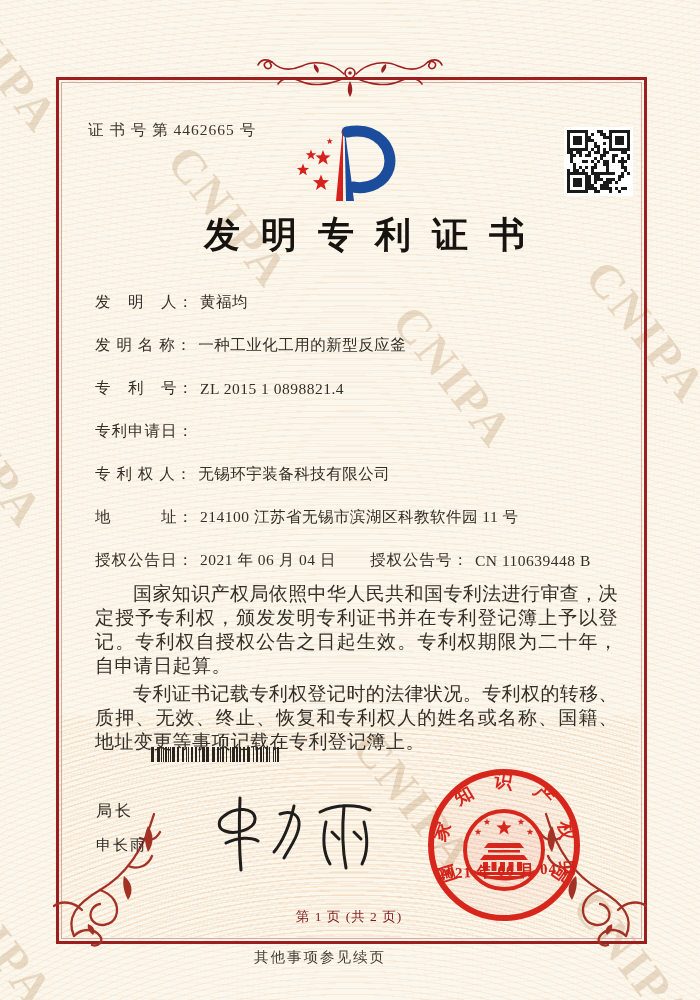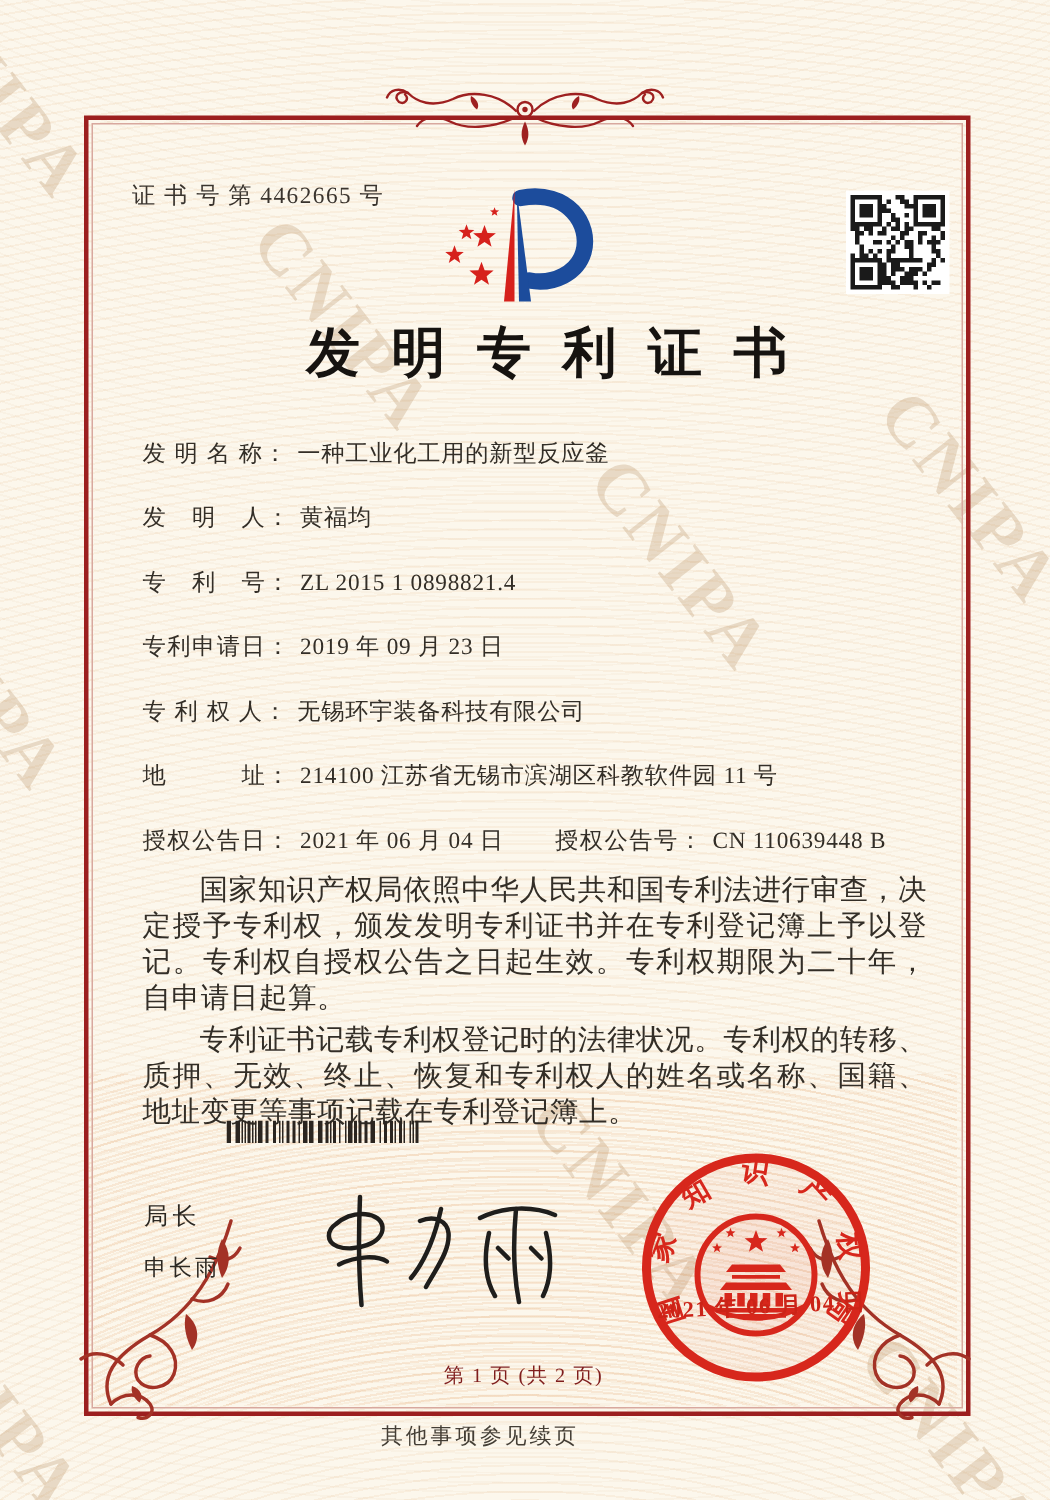--- a/index.html
+++ b/index.html
@@ -143,34 +143,33 @@
     <rect width="67" height="67" fill="#ffffff"></rect>
     <g id="qr-cells">
         <path d="M2,2h3v3h-3zM5,2h3v3h-3zM8,2h3v3h-3zM11,2h3v3h-3zM14,2h3v3h-3zM17,2h3v3h-3zM20,2h3v3h-3zM32,2h3v3h-3zM35,2h3v3h-3zM44,2h3v3h-3zM47,2h3v3h-3zM50,2h3v3h-3zM53,2h3v3h-3zM56,2h3v3h-3zM59,2h3v3h-3zM62,2h3v3h-3zM2,5h3v3h-3zM20,5h3v3h-3zM26,5h3v3h-3zM35,5h3v3h-3zM38,5h3v3h-3zM44,5h3v3h-3zM62,5h3v3h-3zM2,8h3v3h-3zM8,8h3v3h-3zM11,8h3v3h-3zM14,8h3v3h-3zM20,8h3v3h-3zM23,8h3v3h-3zM38,8h3v3h-3zM41,8h3v3h-3zM44,8h3v3h-3zM50,8h3v3h-3zM53,8h3v3h-3zM56,8h3v3h-3zM62,8h3v3h-3zM2,11h3v3h-3zM8,11h3v3h-3zM11,11h3v3h-3zM14,11h3v3h-3zM20,11h3v3h-3zM23,11h3v3h-3zM26,11h3v3h-3zM44,11h3v3h-3zM50,11h3v3h-3zM53,11h3v3h-3zM56,11h3v3h-3zM62,11h3v3h-3zM2,14h3v3h-3zM8,14h3v3h-3zM11,14h3v3h-3zM14,14h3v3h-3zM20,14h3v3h-3zM29,14h3v3h-3zM38,14h3v3h-3zM44,14h3v3h-3zM50,14h3v3h-3zM53,14h3v3h-3zM56,14h3v3h-3zM62,14h3v3h-3zM2,17h3v3h-3zM20,17h3v3h-3zM29,17h3v3h-3zM32,17h3v3h-3zM44,17h3v3h-3zM62,17h3v3h-3zM2,20h3v3h-3zM5,20h3v3h-3zM8,20h3v3h-3zM11,20h3v3h-3zM14,20h3v3h-3zM17,20h3v3h-3zM20,20h3v3h-3zM26,20h3v3h-3zM32,20h3v3h-3zM38,20h3v3h-3zM44,20h3v3h-3zM47,20h3v3h-3zM50,20h3v3h-3zM53,20h3v3h-3zM56,20h3v3h-3zM59,20h3v3h-3zM62,20h3v3h-3zM2,23h3v3h-3zM5,23h3v3h-3zM11,23h3v3h-3zM14,23h3v3h-3zM23,23h3v3h-3zM29,23h3v3h-3zM32,23h3v3h-3zM38,23h3v3h-3zM41,23h3v3h-3zM56,23h3v3h-3zM59,23h3v3h-3zM5,26h3v3h-3zM8,26h3v3h-3zM14,26h3v3h-3zM20,26h3v3h-3zM23,26h3v3h-3zM35,26h3v3h-3zM38,26h3v3h-3zM47,26h3v3h-3zM50,26h3v3h-3zM62,26h3v3h-3zM5,29h3v3h-3zM29,29h3v3h-3zM35,29h3v3h-3zM47,29h3v3h-3zM56,29h3v3h-3zM62,29h3v3h-3zM5,32h3v3h-3zM17,32h3v3h-3zM20,32h3v3h-3zM26,32h3v3h-3zM32,32h3v3h-3zM38,32h3v3h-3zM41,32h3v3h-3zM47,32h3v3h-3zM53,32h3v3h-3zM56,32h3v3h-3zM59,32h3v3h-3zM8,35h3v3h-3zM29,35h3v3h-3zM38,35h3v3h-3zM41,35h3v3h-3zM56,35h3v3h-3zM8,38h3v3h-3zM14,38h3v3h-3zM20,38h3v3h-3zM26,38h3v3h-3zM29,38h3v3h-3zM41,38h3v3h-3zM56,38h3v3h-3zM59,38h3v3h-3zM2,41h3v3h-3zM8,41h3v3h-3zM11,41h3v3h-3zM17,41h3v3h-3zM26,41h3v3h-3zM41,41h3v3h-3zM59,41h3v3h-3zM2,44h3v3h-3zM5,44h3v3h-3zM8,44h3v3h-3zM11,44h3v3h-3zM14,44h3v3h-3zM17,44h3v3h-3zM20,44h3v3h-3zM26,44h3v3h-3zM29,44h3v3h-3zM32,44h3v3h-3zM35,44h3v3h-3zM38,44h3v3h-3zM41,44h3v3h-3zM44,44h3v3h-3zM47,44h3v3h-3zM56,44h3v3h-3zM62,44h3v3h-3zM2,47h3v3h-3zM20,47h3v3h-3zM23,47h3v3h-3zM29,47h3v3h-3zM32,47h3v3h-3zM53,47h3v3h-3zM56,47h3v3h-3zM2,50h3v3h-3zM8,50h3v3h-3zM11,50h3v3h-3zM14,50h3v3h-3zM20,50h3v3h-3zM23,50h3v3h-3zM29,50h3v3h-3zM32,50h3v3h-3zM35,50h3v3h-3zM41,50h3v3h-3zM44,50h3v3h-3zM47,50h3v3h-3zM53,50h3v3h-3zM2,53h3v3h-3zM8,53h3v3h-3zM11,53h3v3h-3zM14,53h3v3h-3zM20,53h3v3h-3zM23,53h3v3h-3zM29,53h3v3h-3zM38,53h3v3h-3zM41,53h3v3h-3zM44,53h3v3h-3zM50,53h3v3h-3zM2,56h3v3h-3zM8,56h3v3h-3zM11,56h3v3h-3zM14,56h3v3h-3zM20,56h3v3h-3zM23,56h3v3h-3zM26,56h3v3h-3zM35,56h3v3h-3zM38,56h3v3h-3zM41,56h3v3h-3zM2,59h3v3h-3zM20,59h3v3h-3zM23,59h3v3h-3zM26,59h3v3h-3zM29,59h3v3h-3zM35,59h3v3h-3zM38,59h3v3h-3zM41,59h3v3h-3zM44,59h3v3h-3zM50,59h3v3h-3zM56,59h3v3h-3zM59,59h3v3h-3zM2,62h3v3h-3zM5,62h3v3h-3zM8,62h3v3h-3zM11,62h3v3h-3zM14,62h3v3h-3zM17,62h3v3h-3zM20,62h3v3h-3zM29,62h3v3h-3zM32,62h3v3h-3zM44,62h3v3h-3zM53,62h3v3h-3z" fill="#1a1a1a"></path>
       </g>
   </svg>
 
   <div class="title">发明专利证书</div>
 
   <div class="fields">
     <div class="field-row">
+      <span class="f-label">发　明　人：</span>
+      <span class="f-value">黄福均</span>
+    </div>
+    <div class="field-row">
       <span class="f-label">发 明 名 称：</span>
       <span class="f-value">一种工业化工用的新型反应釜</span>
     </div>
     <div class="field-row">
-      <span class="f-label">发　明　人：</span>
-      <span class="f-value">黄福均</span>
-    </div>
-    <div class="field-row">
       <span class="f-label">专　利　号：</span>
       <span class="f-value">ZL 2015 1 0898821.4</span>
     </div>
     <div class="field-row">
       <span class="f-label">专利申请日：</span>
-      <span class="f-value">2019 年 09 月 23 日</span>
     </div>
     <div class="field-row">
       <span class="f-label">专 利 权 人：</span>
       <span class="f-value">无锡环宇装备科技有限公司</span>
     </div>
     <div class="field-row">
       <span class="f-label">地　　　址：</span>
       <span class="f-value">214100 江苏省无锡市滨湖区科教软件园 11 号</span>
     </div>
     <div class="field-row">

